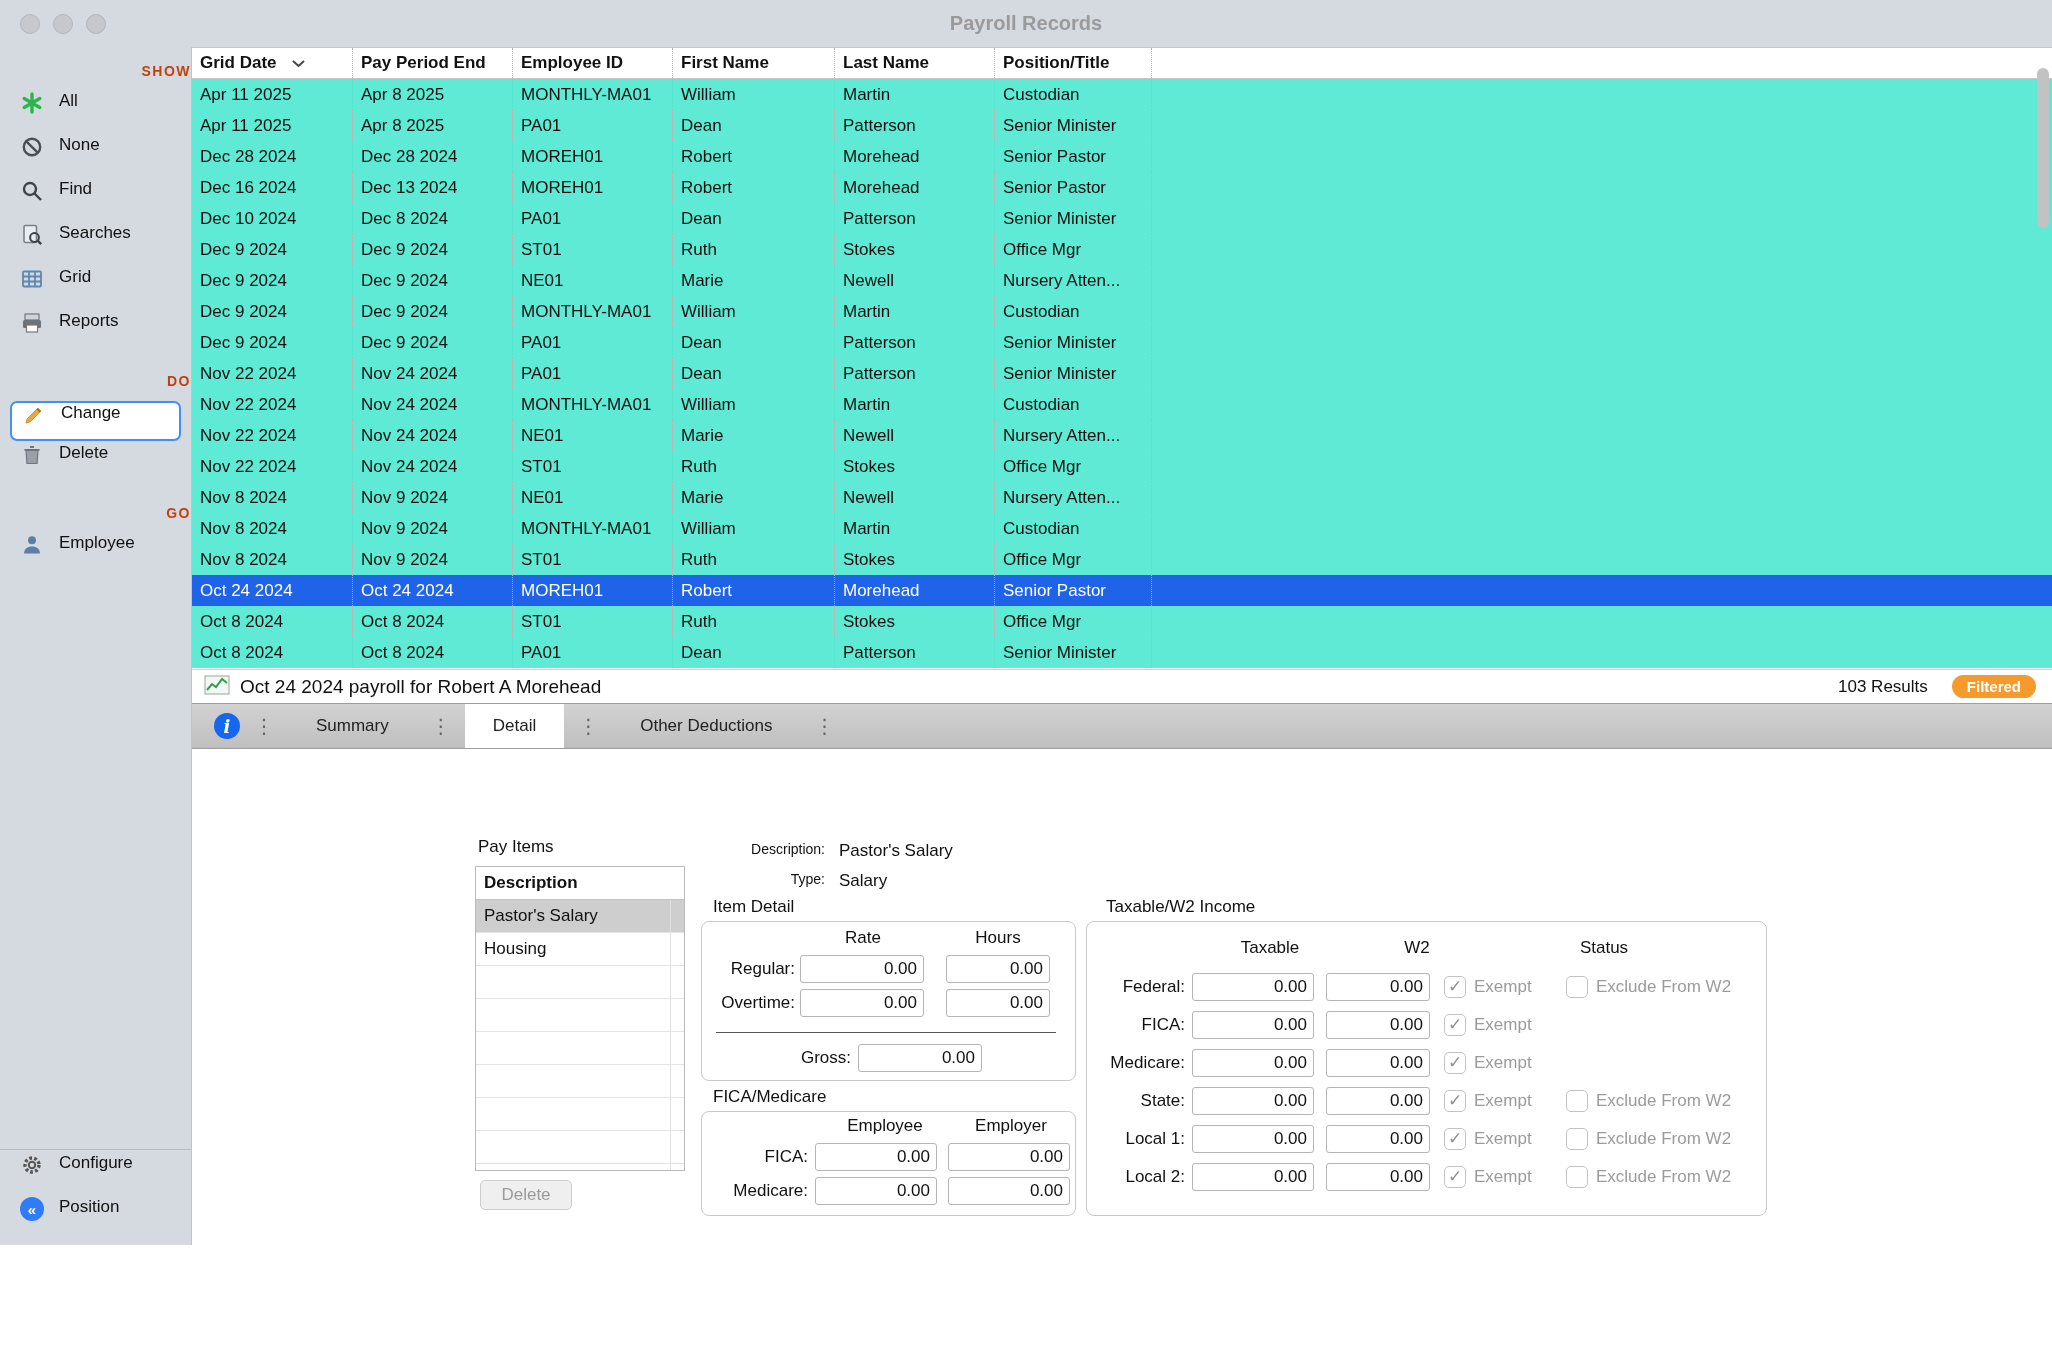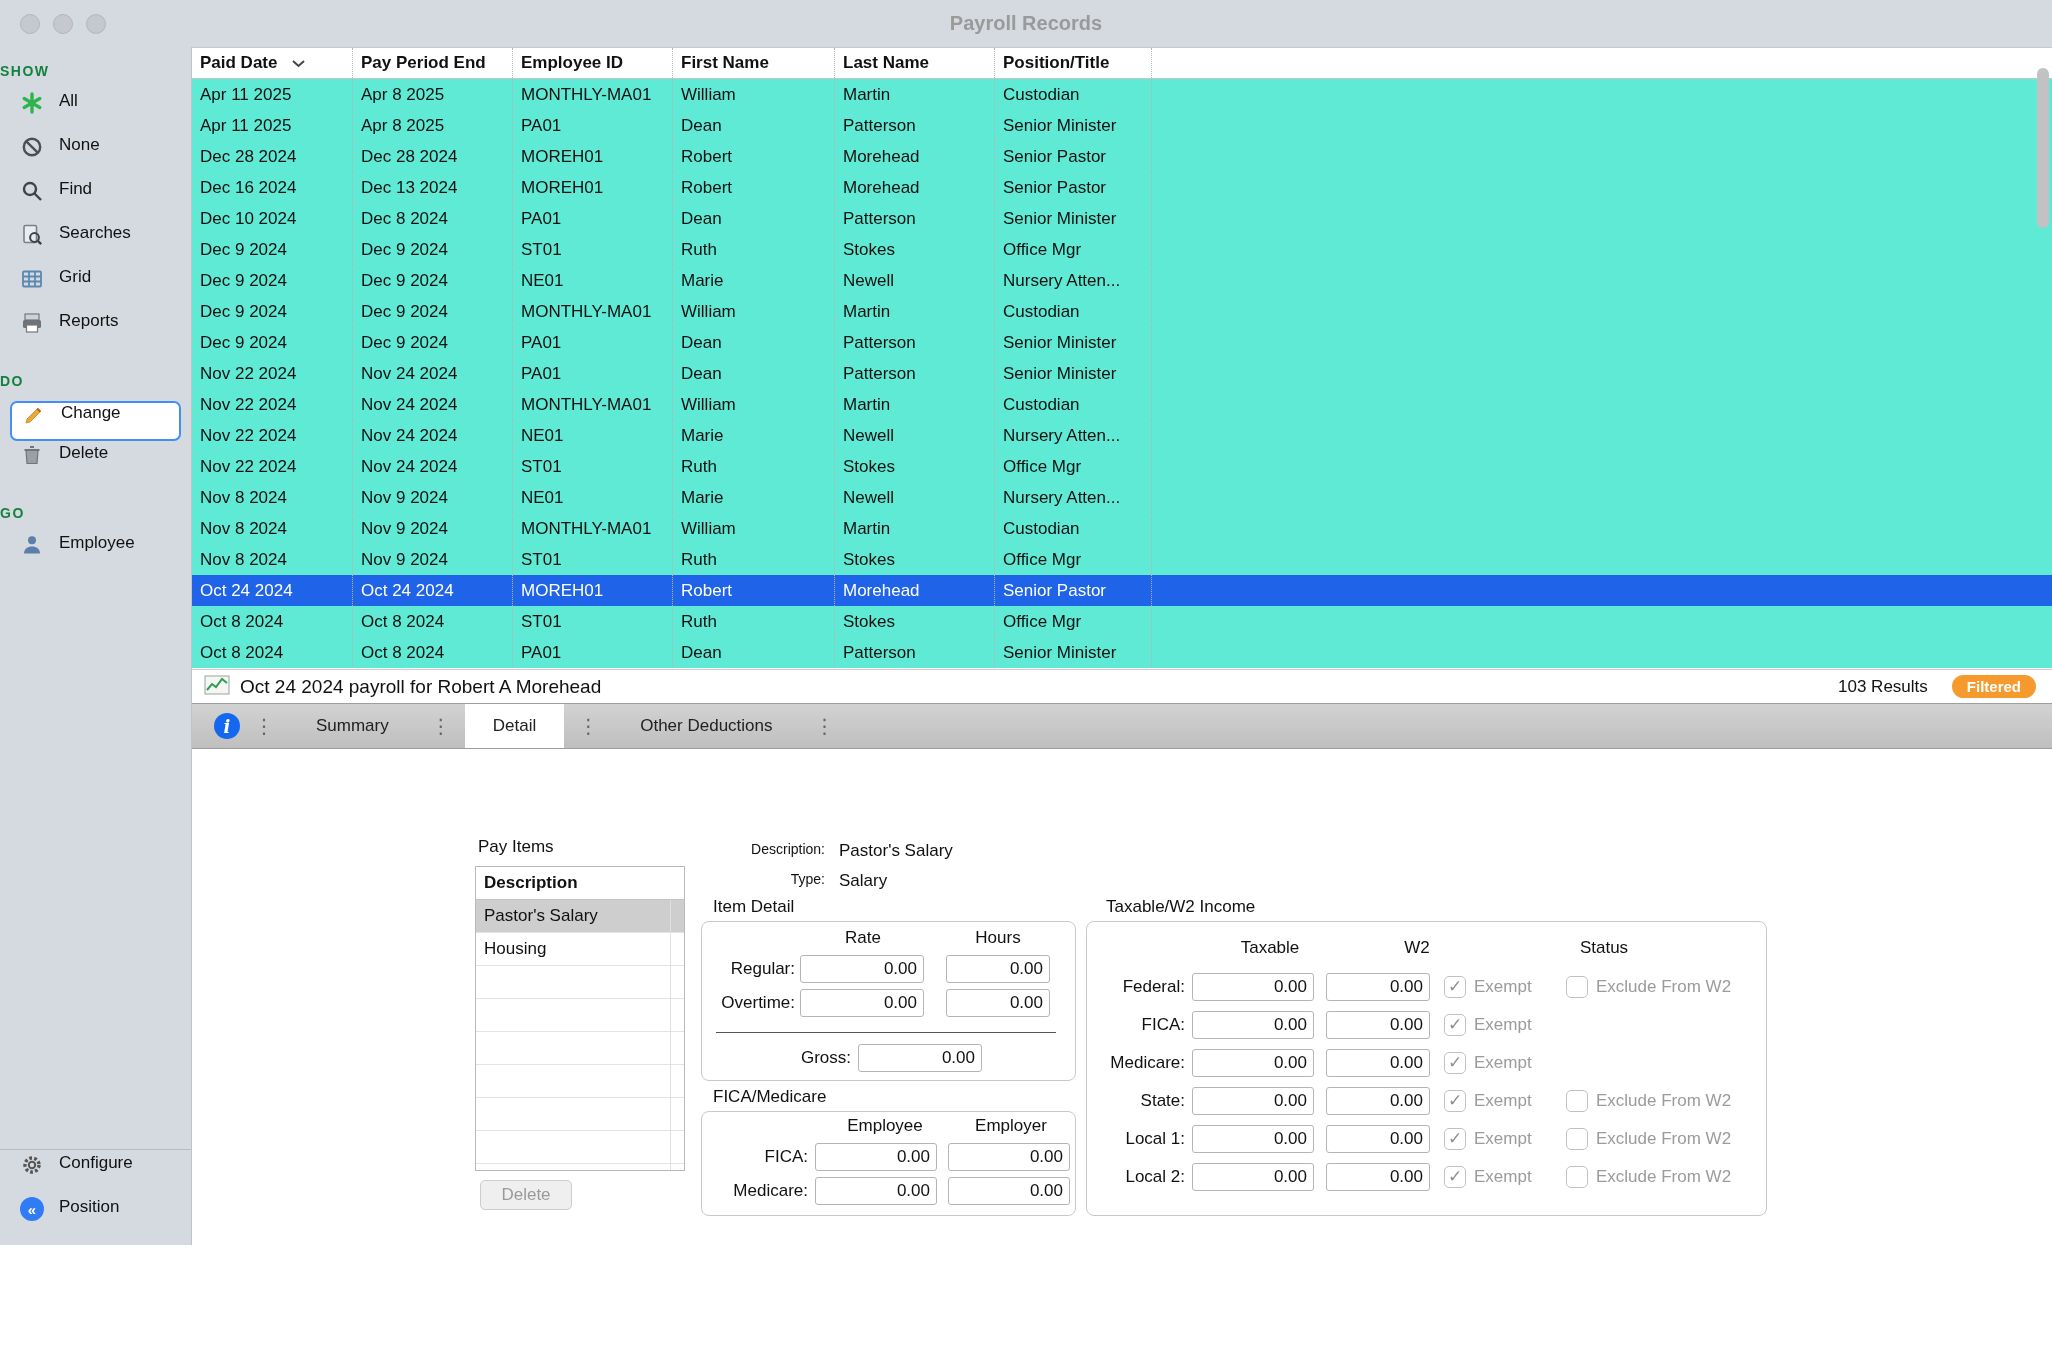--- a/index.html
+++ b/index.html
@@ -13,22 +13,22 @@
   .traffic { position:absolute; left:20px; top:0; height:47px; display:flex; align-items:center; gap:13px; }
   .light { width:20px; height:20px; border-radius:50%; background:#c5c9ce; border:1px solid #b2b6bc; }
   .win-title { font-size:20px; font-weight:bold; color:#9a9a9a; }
 
   
   .main { flex:1; display:flex; min-height:0; }
 
   
   .sidebar { width:192px; flex:0 0 192px; background:#d5dae1; border-right:1px solid #bfc4cb;
     position:relative; padding-top:12px; }
-  .side-header { height:24px; line-height:24px; text-align:left; font-size:14px; font-weight:bold;
-    color:#15803d; letter-spacing:1.5px; margin-bottom:8px; }
+  .side-header { height:24px; line-height:24px; text-align:right; font-size:14px; font-weight:bold;
+    color:#c2410c; letter-spacing:1.5px; margin-bottom:8px; }
   .side-header.mt { margin-top:14px; }
   .side-item { height:44px; display:flex; align-items:flex-start; padding-left:20px; gap:15px;
     font-size:17px; color:#111; cursor:default; }
   .side-item .ic { width:24px; height:24px; flex:0 0 24px; display:flex; align-items:center; justify-content:center; }
   .side-item.selected { height:40px; margin:2px 10px; padding-left:10px; background:#fff;
     border:2px solid #4090f7; border-radius:7px; }
   .side-footer { position:absolute; left:0; right:0; bottom:0; border-top:1px solid #b7bcc4; padding:3px 0 4px 0; background:#d5dae1; }
   .circ-blue { width:24px; height:24px; border-radius:50%; background:#2f7cf6; color:#fff;
     display:flex; align-items:center; justify-content:center; font-size:15px; font-weight:bold; }
 
@@ -239,21 +239,21 @@
           <span>Position</span>
         </div>
       </div>
     </aside>
 
     <section class="content">
 
       <div class="table-area">
         <div class="thead">
           <div class="hcell c0">
-            <span>Paid Date</span>
+            <span>Grid Date</span>
             <span>
               <svg width="15" height="9" viewBox="0 0 15 9">
                   <path d="M2 2l5.5 5L13 2" fill="none" stroke="#444" stroke-width="2"></path>
                 </svg>
             </span>
           </div>
           <div class="hcell c1">Pay Period End</div>
           <div class="hcell c2">Employee ID</div>
           <div class="hcell c3">First Name</div>
           <div class="hcell c4">Last Name</div>

